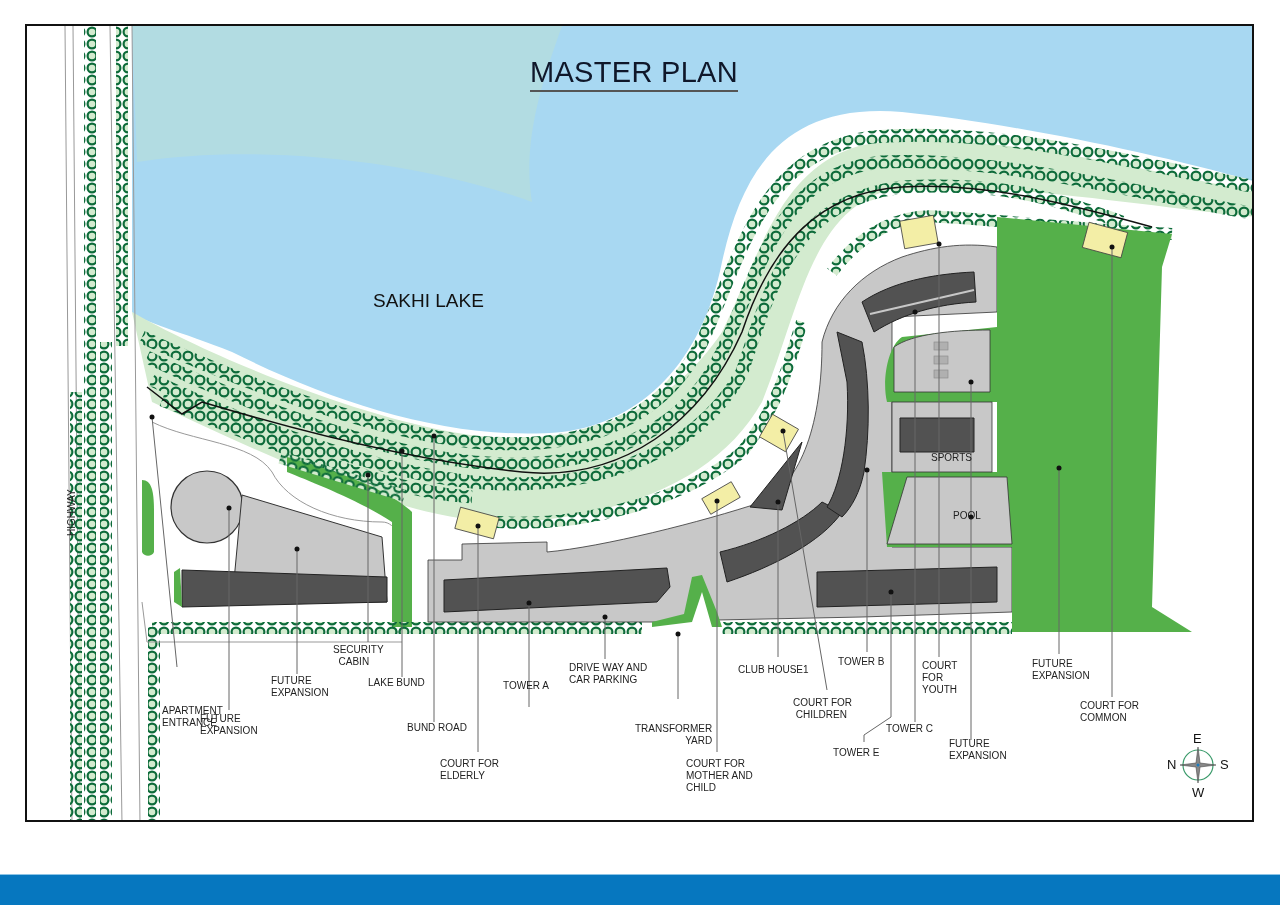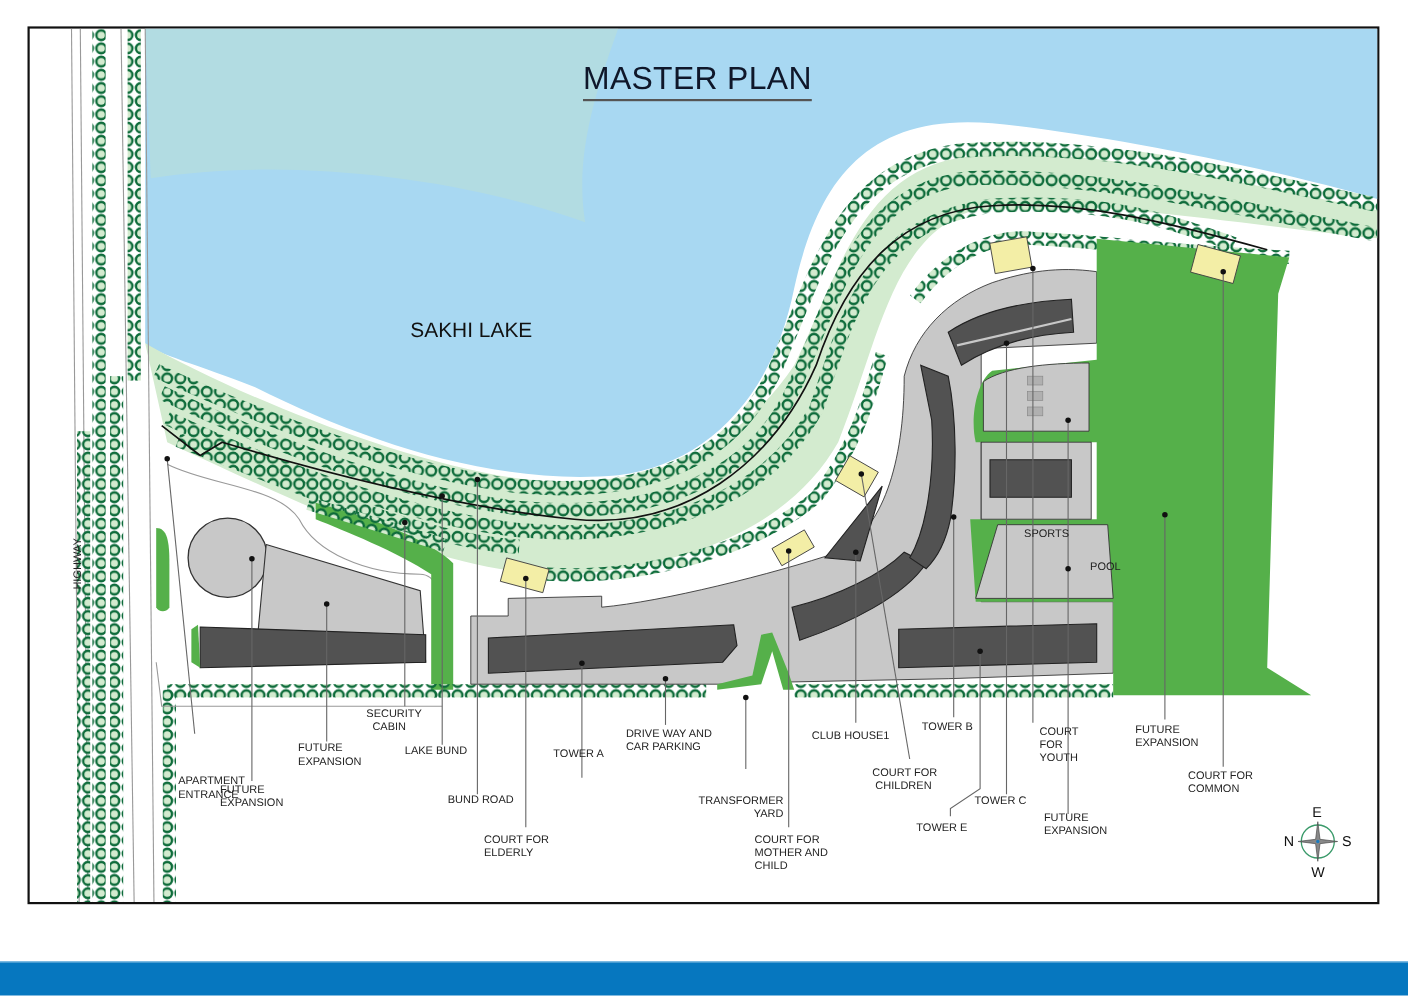--- a/index.html
+++ b/index.html
@@ -145,22 +145,22 @@
       <circle cx="969" cy="515" r="2.5"></circle>
         <circle cx="1057" cy="466" r="2.5"></circle>
         <circle cx="1110" cy="245" r="2.5"></circle>
     </g>
   </svg>
 </div>
 
 <div class="title">MASTER PLAN</div>
 <div class="lake-label">SAKHI LAKE</div>
 <div class="highway">HIGHWAY</div>
-<div class="onmap" style="left:931px;top:480px;text-align:center;">SPORTS</div>
-<div class="onmap" style="left:975px;top:510px;padding-left:16px;">POOL</div>
+<div class="onmap" style="left:931px;top:452px;text-align:center;">SPORTS</div>
+<div class="onmap" style="left:937px;top:510px;padding-left:16px;">POOL</div>
 
 <div class="lbl" style="left:162px;top:669px;margin-top:36px;">APARTMENT
 ENTRANCE</div>
 <div class="lbl" style="left:200px;top:713px;">FUTURE
 EXPANSION</div>
 <div class="lbl" style="left:271px;top:675px;">FUTURE
 EXPANSION</div>
 <div class="lbl" style="left:333px;top:644px;">SECURITY
   CABIN</div>
 <div class="lbl" style="left:368px;top:677px;">LAKE BUND</div>
@@ -174,21 +174,21 @@
 YARD</div>
 <div class="lbl" style="left:686px;top:758px;">COURT FOR
 MOTHER AND
 CHILD</div>
 <div class="lbl" style="left:738px;top:664px;">CLUB HOUSE1</div>
 <div class="lbl" style="left:793px;top:697px;">COURT FOR
  CHILDREN</div>
 <div class="lbl" style="left:838px;top:656px;">TOWER B</div>
 <div class="lbl" style="left:833px;top:747px;">TOWER E</div>
 <div class="lbl" style="left:886px;top:723px;">TOWER C</div>
-<div class="lbl" style="left:922px;top:660px;margin-left:23px;">COURT
+<div class="lbl" style="left:922px;top:660px;">COURT
 FOR
 YOUTH</div>
 <div class="lbl" style="left:949px;top:738px;">FUTURE
 EXPANSION</div>
 <div class="lbl" style="left:1032px;top:658px;">FUTURE
 EXPANSION</div>
 <div class="lbl" style="left:1080px;top:700px;">COURT FOR
 COMMON</div>
 
 <div class="compass">

